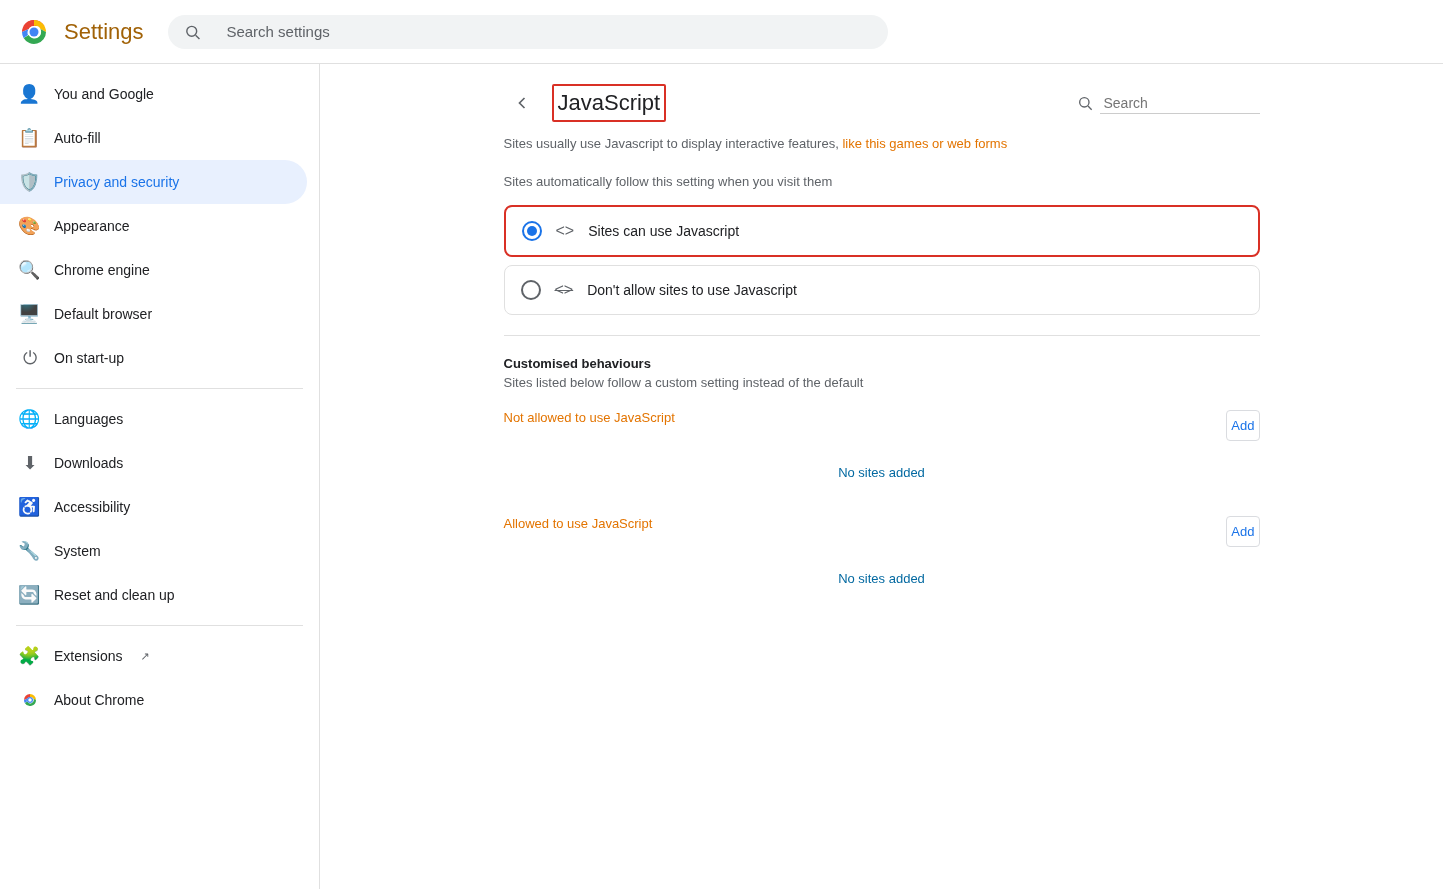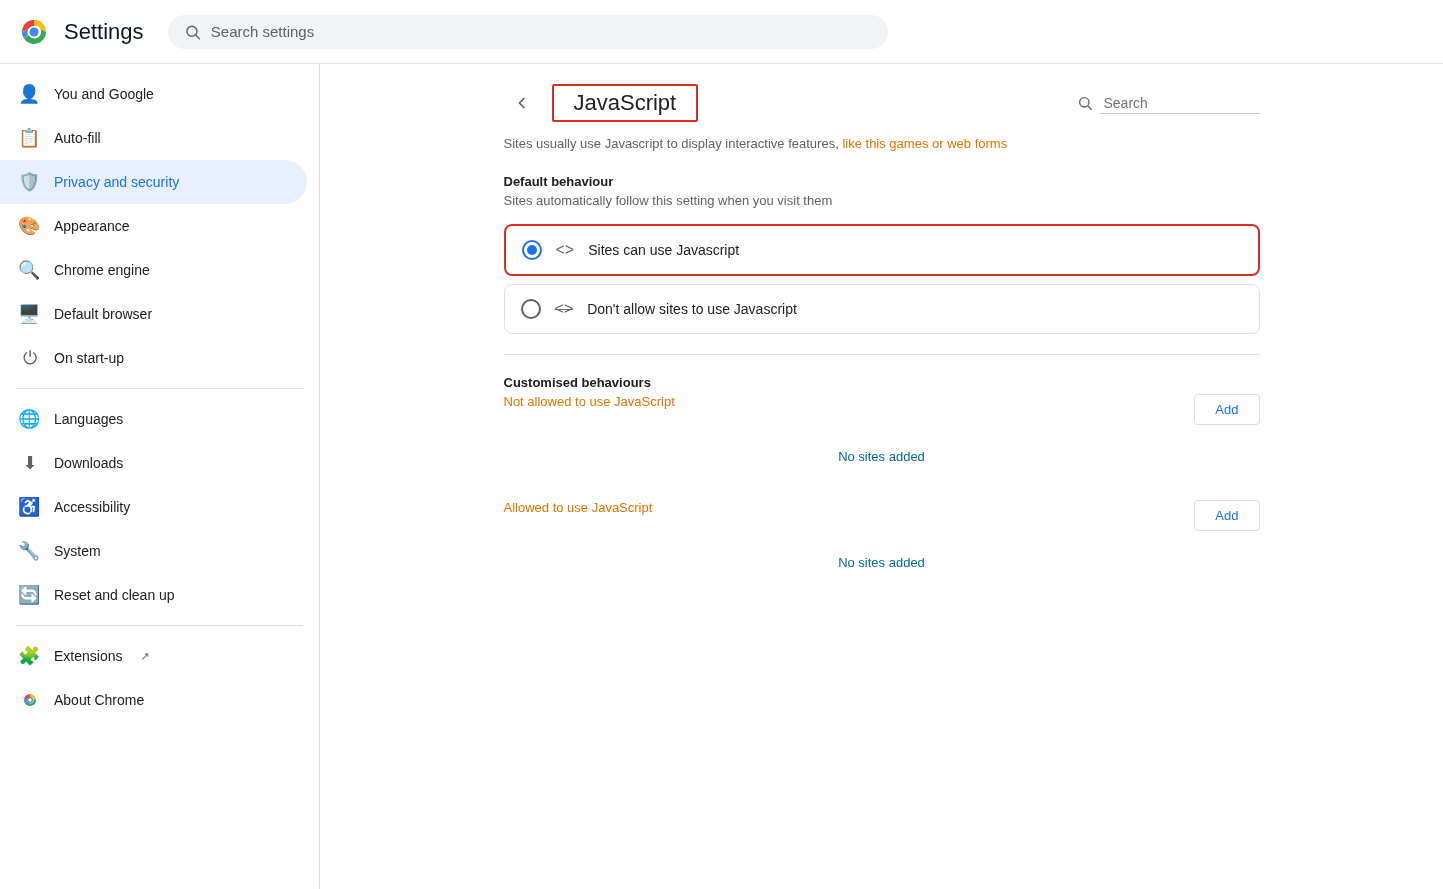--- a/index.html
+++ b/index.html
@@ -17,33 +17,33 @@
     }
     .chrome-logo {
       width: 36px;
       height: 36px;
       margin-right: 12px;
       flex-shrink: 0;
     }
     .settings-title {
       font-size: 22px;
       font-weight: 400;
-      color: #0f172a;
+      color: #a16207;
       margin-right: 24px;
       white-space: nowrap;
     }
     .search-bar {
       flex: 1;
       max-width: 720px;
       display: flex;
       align-items: center;
       background: #f1f3f4;
       border-radius: 24px;
       padding: 8px 16px;
-      gap: 10px;
+      gap: 26px;
     }
     .search-bar input {
       border: none;
       background: transparent;
       outline: none;
       font-size: 15px;
       color: #202124;
       width: 100%;
     }
     .search-bar input::placeholder { color: #5f6368; }
@@ -129,21 +129,21 @@
       align-items: center;
       justify-content: center;
       border-radius: 50%;
       cursor: pointer;
       color: #5f6368;
       font-size: 20px;
       flex-shrink: 0;
     }
     .page-title-box {
       border: 2px solid #d93025;
-      padding: 4px 20px;
+      padding: 4px 4px;
       border-radius: 2px;
     }
     .page-title {
       font-size: 22px;
       font-weight: 500;
       color: #202124;
     }
     .header-search {
       margin-left: auto;
       display: flex;
@@ -257,21 +257,21 @@
     .permission-label {
       font-size: 13px;
       color: #e37400;
     }
     .add-btn {
       border: 1px solid #dadce0;
       background: #fff;
       color: #1a73e8;
       font-size: 13px;
       font-weight: 500;
-      padding: 7px 20px;
+      padding: 7px 4px;
       border-radius: 4px;
       cursor: pointer;
       transition: background 0.1s;
     }
     .no-sites {
       font-size: 13px;
       color: #0369a1;
       padding: 12px 16px;
       text-align: center;
     }
@@ -408,38 +408,38 @@
             </svg>
           <input class="header-search-input" type="text" placeholder="Search" style="">
         </div>
       </div>
 
       <p class="desc-text">
         <span>Sites usually use Javascript to display interactive features,</span>
         <a class="orange-link" href="#">like this games or web forms</a>
       </p>
 
-      <div class="section-heading">Default behaviour</div>
       <div class="section-sub">Sites automatically follow this setting when you visit them</div>
 
       <div class="radio-option highlighted">
         <div class="radio-btn selected"></div>
         <span class="radio-icon">&lt;&gt;</span>
         <span class="radio-label">Sites can use Javascript</span>
       </div>
 
       <div class="radio-option">
         <div class="radio-btn"></div>
         <span class="radio-icon" style="text-decoration:line-through;">&lt;&gt;</span>
         <span class="radio-label">Don't allow sites to use Javascript</span>
       </div>
 
       <div class="divider"></div>
 
       <div class="custom-section-title">Customised behaviours</div>
+      <div class="custom-section-sub">Sites listed below follow a custom setting instead of the default</div>
 
       <div class="permission-box">
         <div class="permission-header">
           <span class="permission-label">Not allowed to use JavaScript</span>
           <button class="add-btn">Add</button>
         </div>
         <div class="no-sites">No sites added</div>
       </div>
 
       <div class="permission-box">

